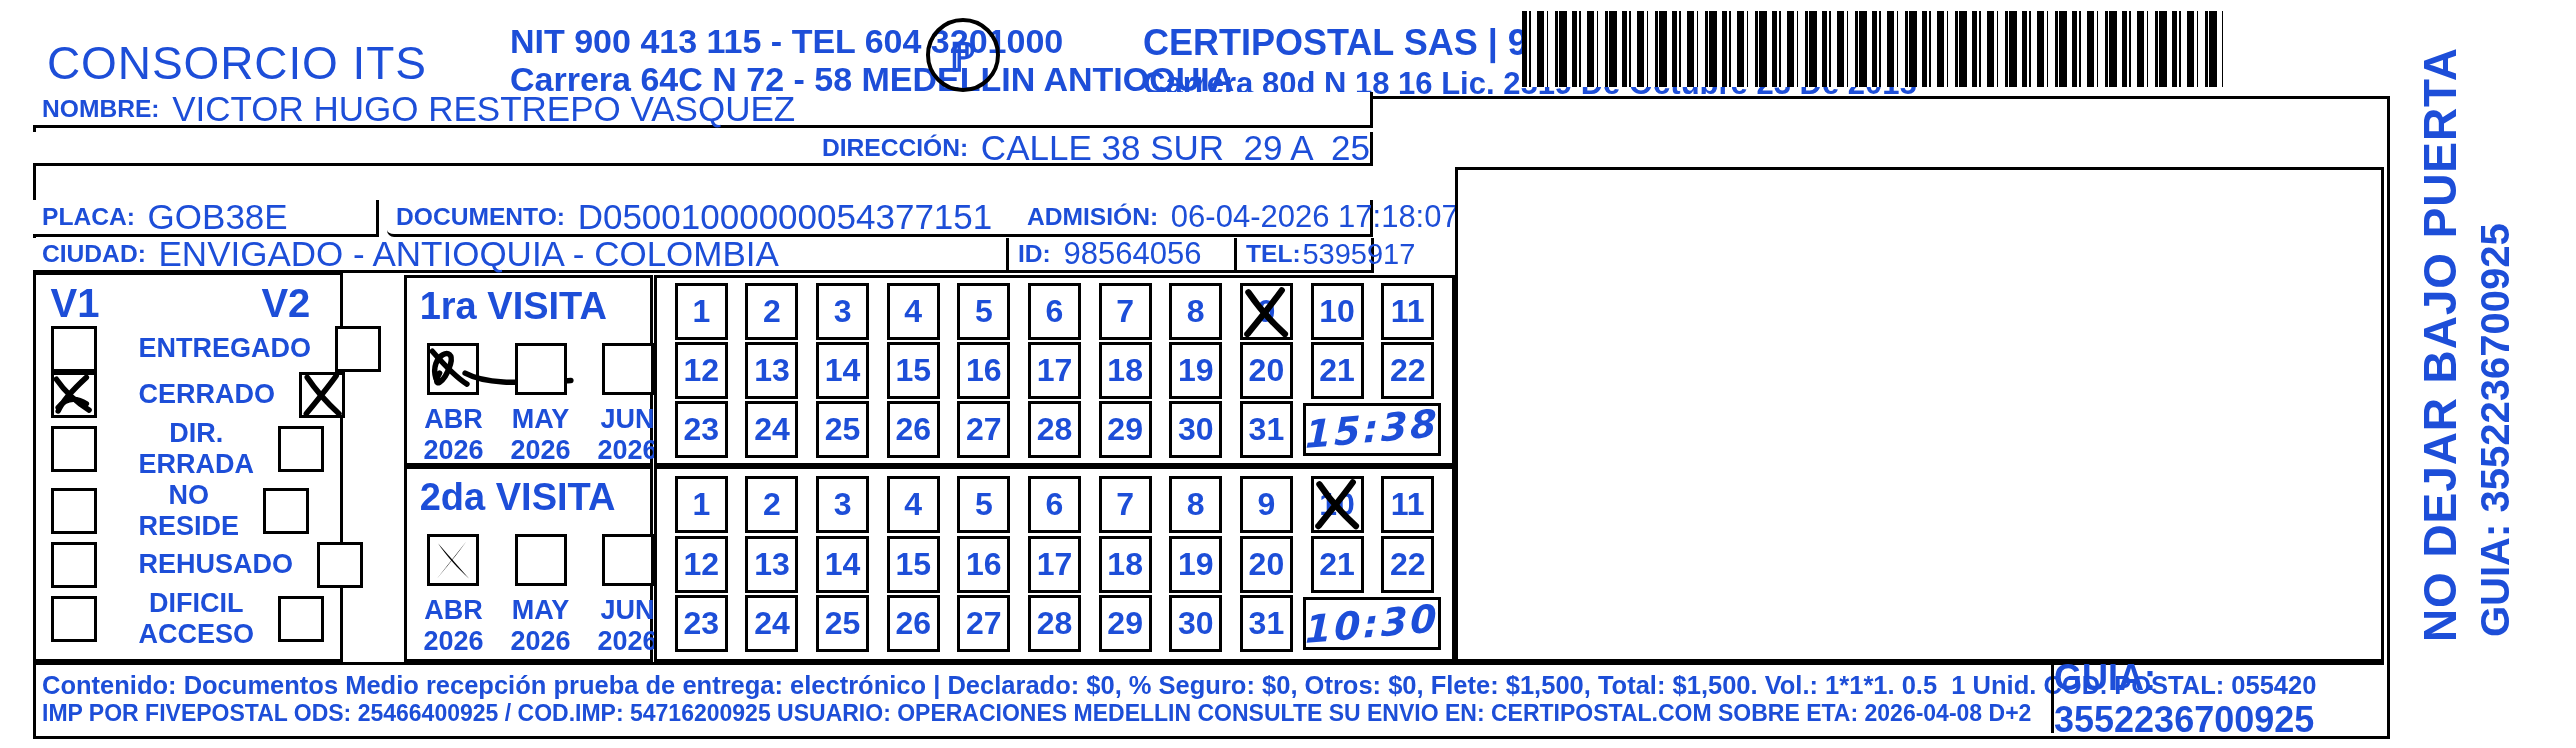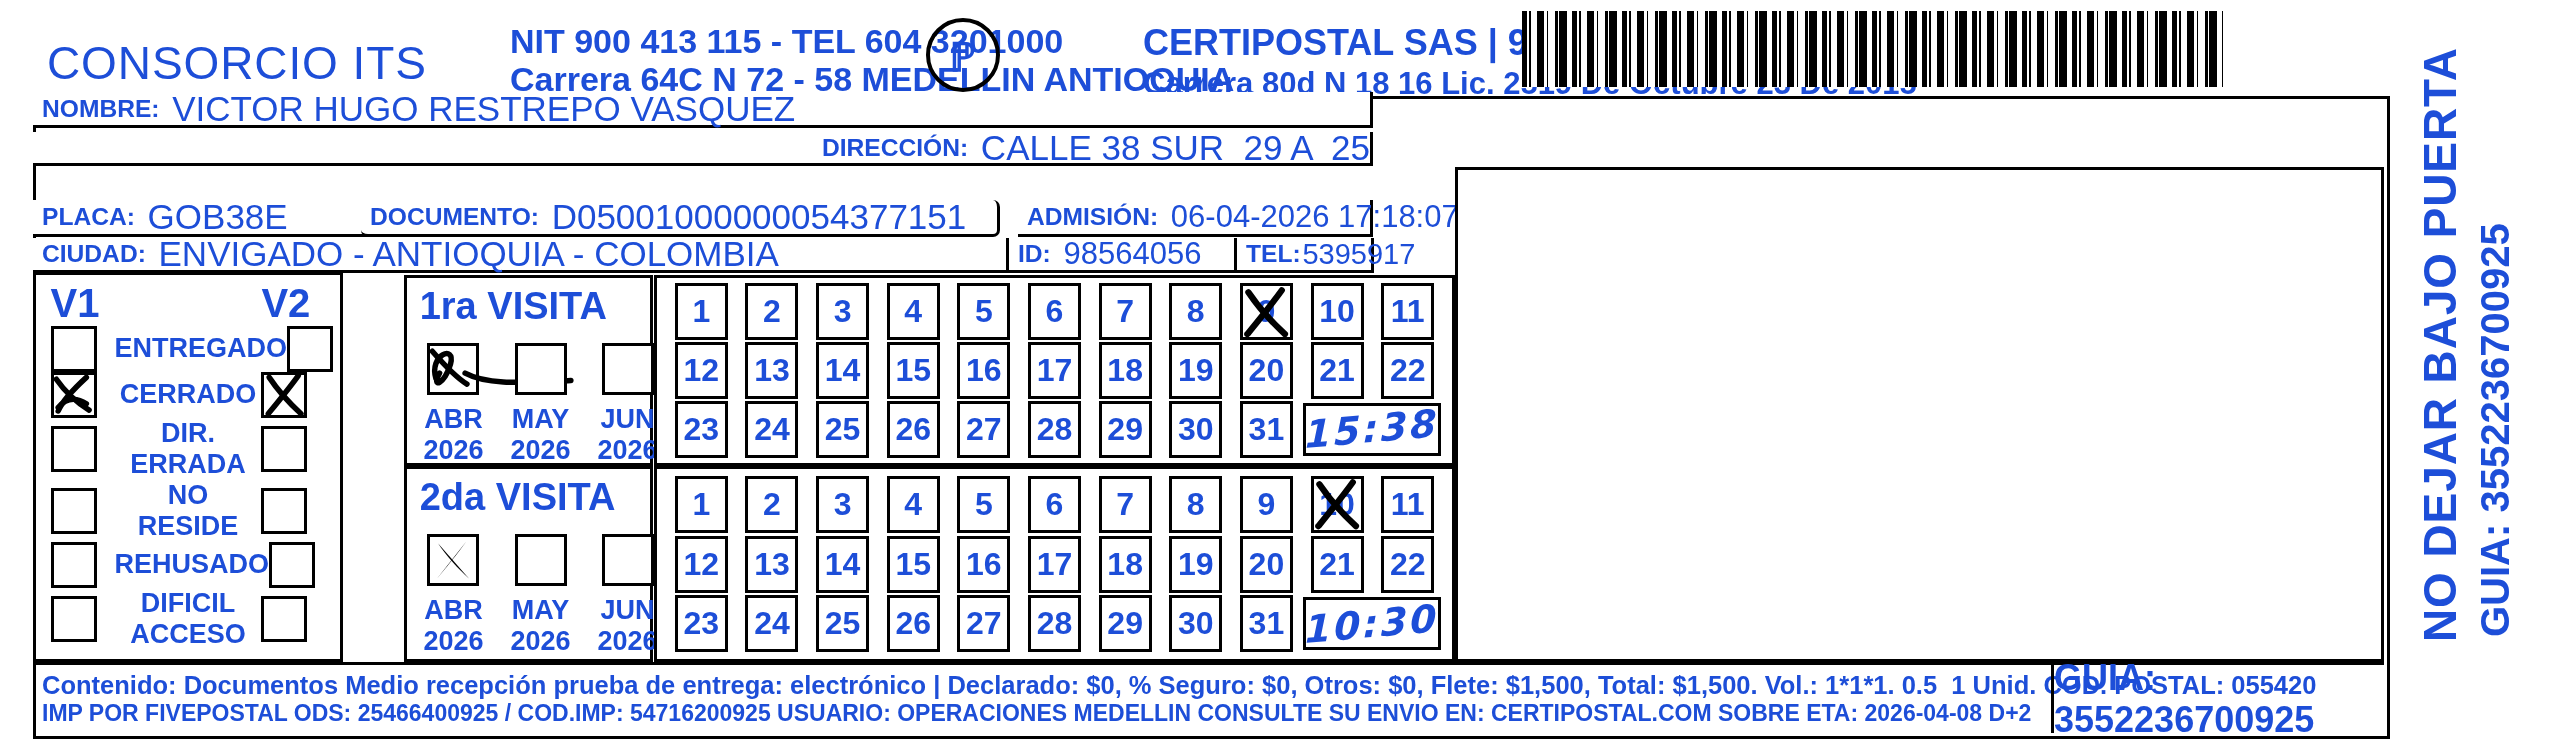--- a/index.html
+++ b/index.html
@@ -24,21 +24,21 @@
   .cell{border-right:3.6px solid #000;border-bottom:3.6px solid #000;display:flex;
         align-items:center;padding-left:9px;gap:12.7px;box-sizing:border-box;background:#fff;}
   .lbl{font-size:24.6px;font-weight:700;white-space:pre;}
   .val{font-size:35px;white-space:pre;}
   .box{border:3.6px solid #000;box-sizing:border-box;background:#fff;}
   
   .v-box{display:flex;flex-direction:column;padding:5.5px 14.6px 9px 14.6px;}
   .v-head{display:grid;grid-template-columns:64px 1fr 64px;}
   .v-head span{font-size:40px;font-weight:700;}
   .v-rows{flex:1;display:flex;flex-direction:column;justify-content:space-evenly;}
-  .status-row{display:grid;grid-template-columns:64px 1fr 64px;align-items:center;}
+  .status-row{display:grid;grid-template-columns:64px 1fr 64px;align-items:center;gap:24px;}
   .status-label{text-align:center;font-size:27px;font-weight:700;}
   .checkbox{width:40px;height:40px;border:3.6px solid #000;position:relative;background:#fff;}
   .checkbox svg,.day-cell svg{position:absolute;left:-3.6px;top:-3.6px;width:calc(100% + 7.3px);
         height:calc(100% + 7.3px);overflow:visible;pointer-events:none;}
   .checkbox svg path,.day-cell svg path,.tailmark path,.sig path{stroke:#000;fill:none;
         stroke-linecap:round;}
   
   .visit-title{font-size:38px;font-weight:700;padding:7.3px 0 0 12.7px;}
   .month-cols{display:flex;gap:27px;padding:14.6px 0 0 16.4px;}
   .month-col{display:flex;flex-direction:column;align-items:center;}
@@ -90,21 +90,21 @@
     <span class="val">VICTOR HUGO RESTREPO VASQUEZ</span>
   </div>
   <div class="abs cell" style="left:33px;top:132px;width:1340px;height:34px;justify-content:flex-end;">
     <span class="lbl">DIRECCIÓN:</span>
     <span class="val">CALLE 38 SUR  29 A  25</span>
   </div>
   <div class="abs cell" style="left:33px;top:200px;width:346px;height:37px;">
     <span class="lbl">PLACA:</span>
     <span class="val">GOB38E</span>
   </div>
-  <div class="abs cell" style="left:361px;top:200px;width:639px;height:37px;border-radius:7px;">
+  <div class="abs cell" style="left:387px;top:200px;width:639px;height:37px;border-radius:7px;">
     <span class="lbl">DOCUMENTO:</span>
     <span class="val">D05001000000054377151</span>
   </div>
   <div class="abs cell" style="left:1018px;top:200px;width:355px;height:37px;">
     <span class="lbl">ADMISIÓN:</span>
     <span class="val" style="font-size:31px;">06-04-2026 17:18:07</span>
   </div>
   <div class="abs cell" style="left:33px;top:238px;width:976px;height:35px;">
     <span class="lbl">CIUDAD:</span>
     <span class="val">ENVIGADO - ANTIOQUIA - COLOMBIA</span>

